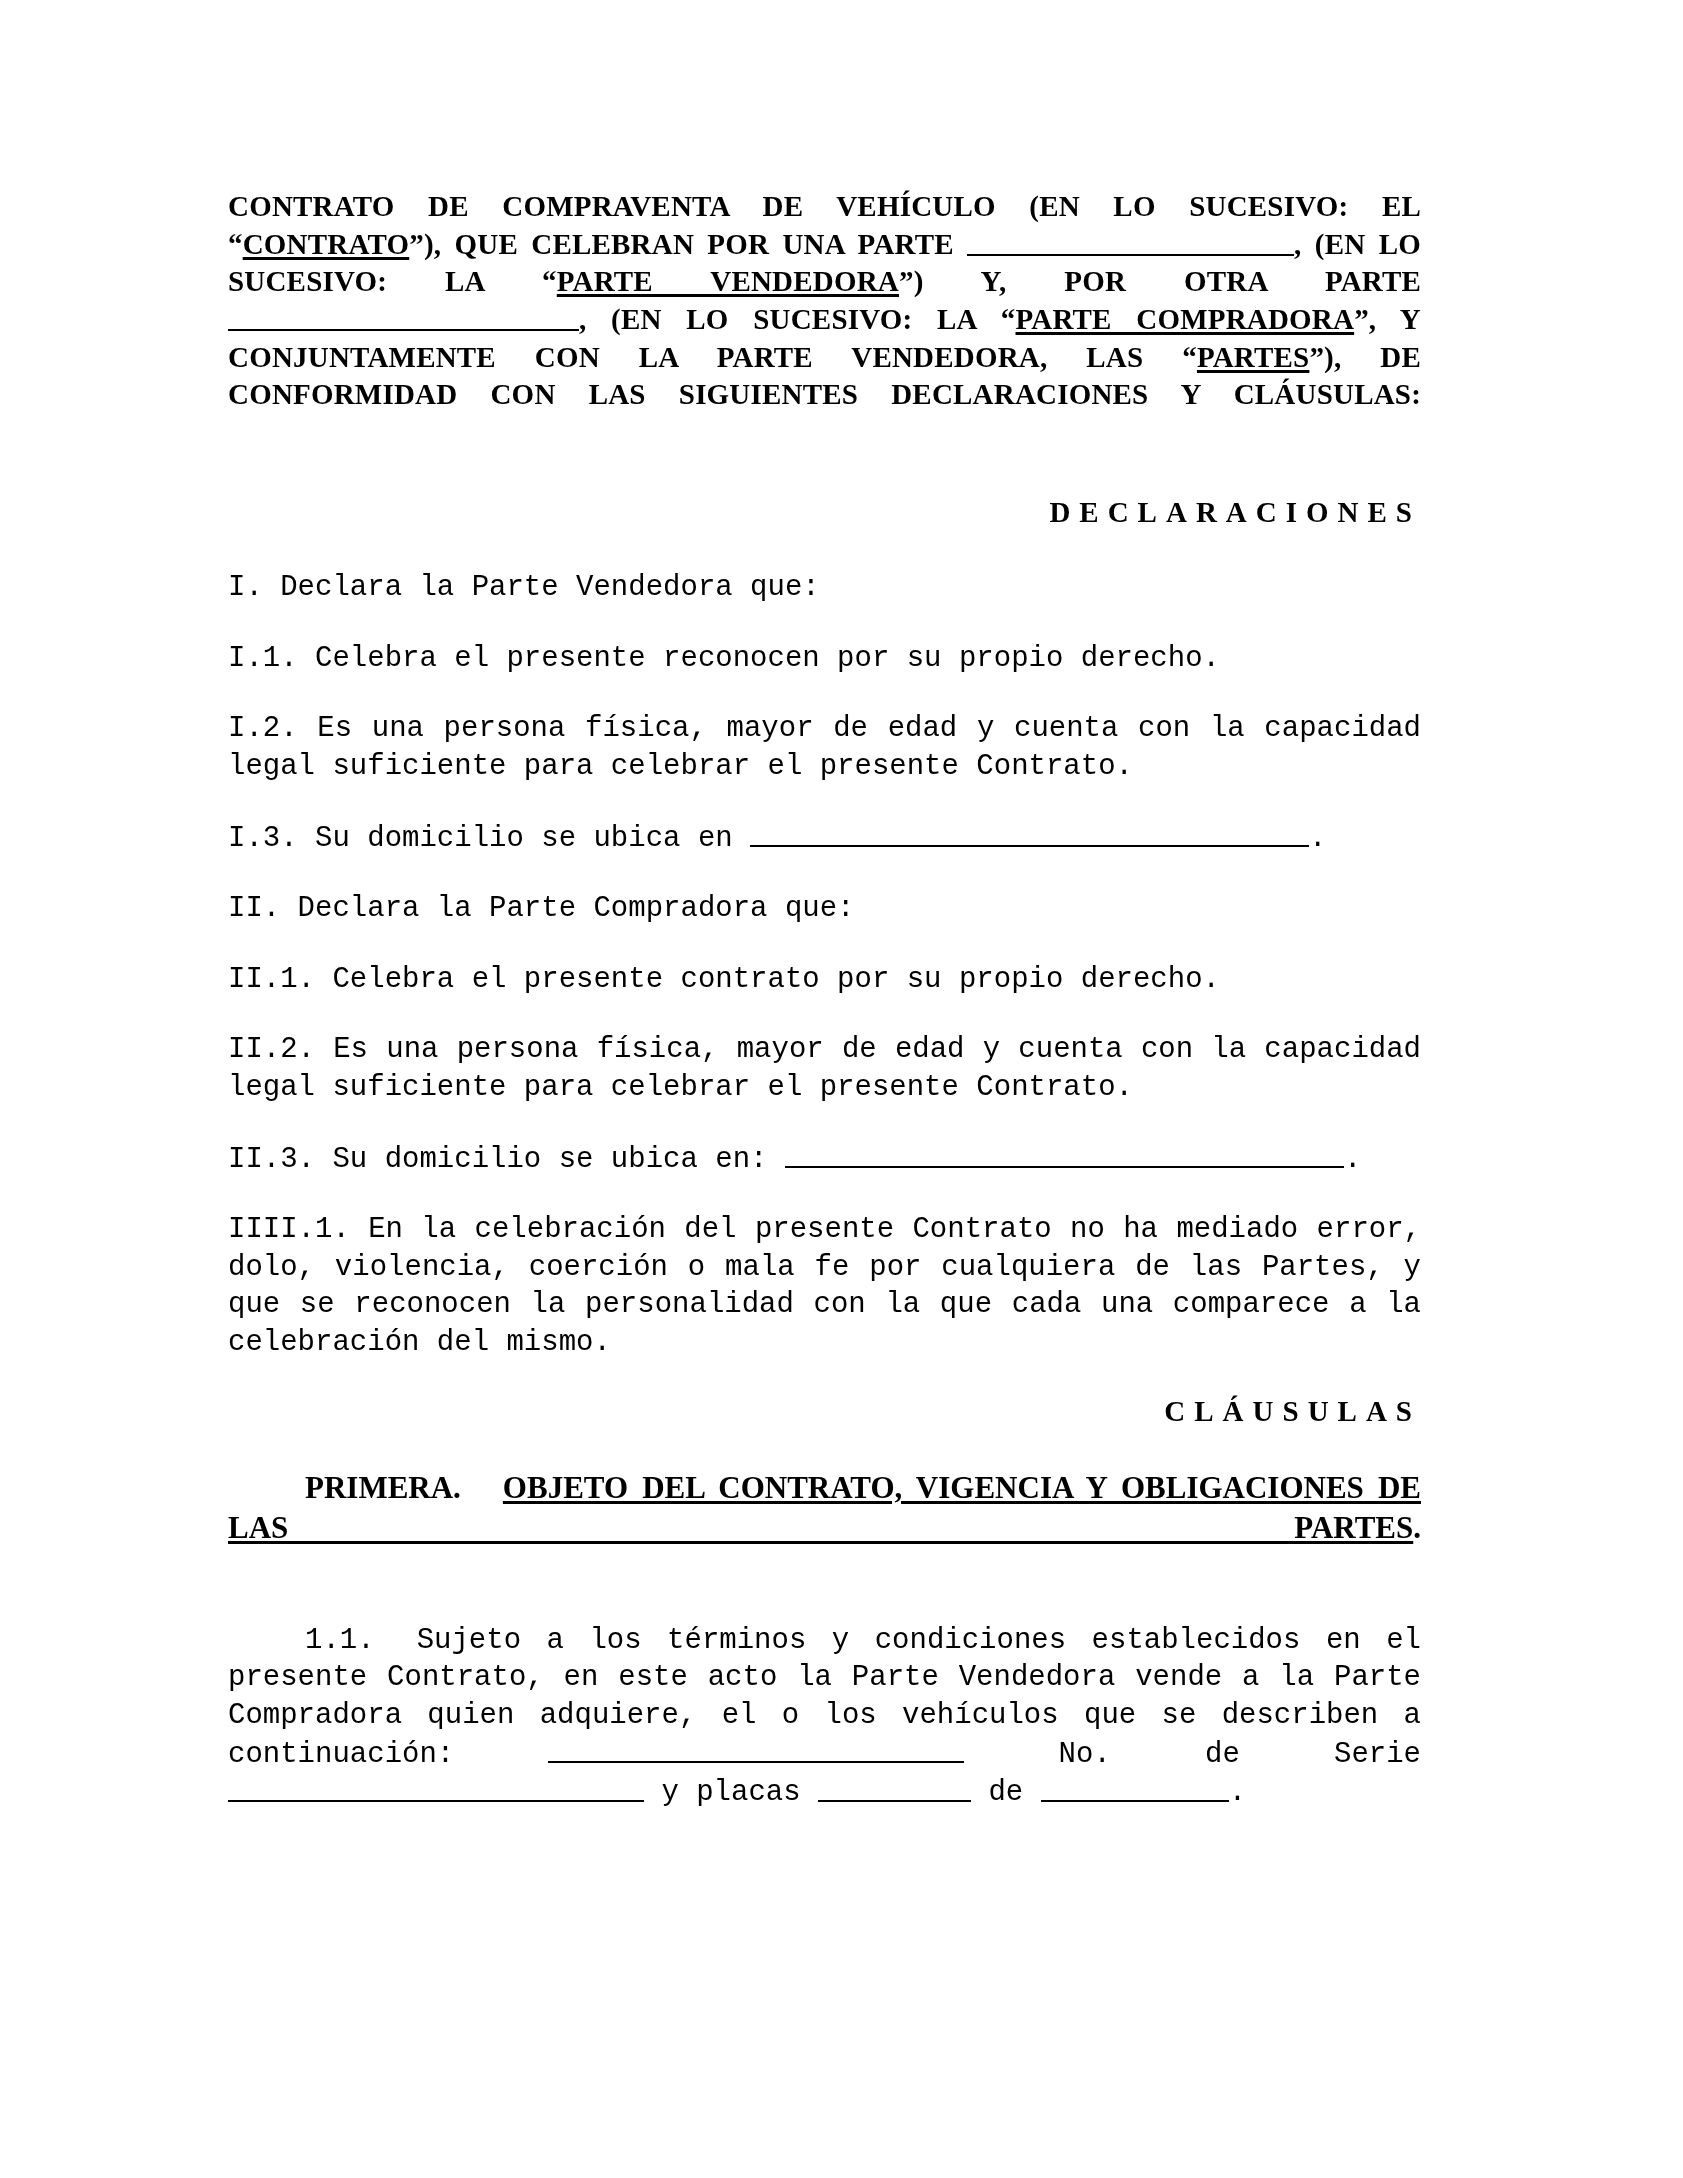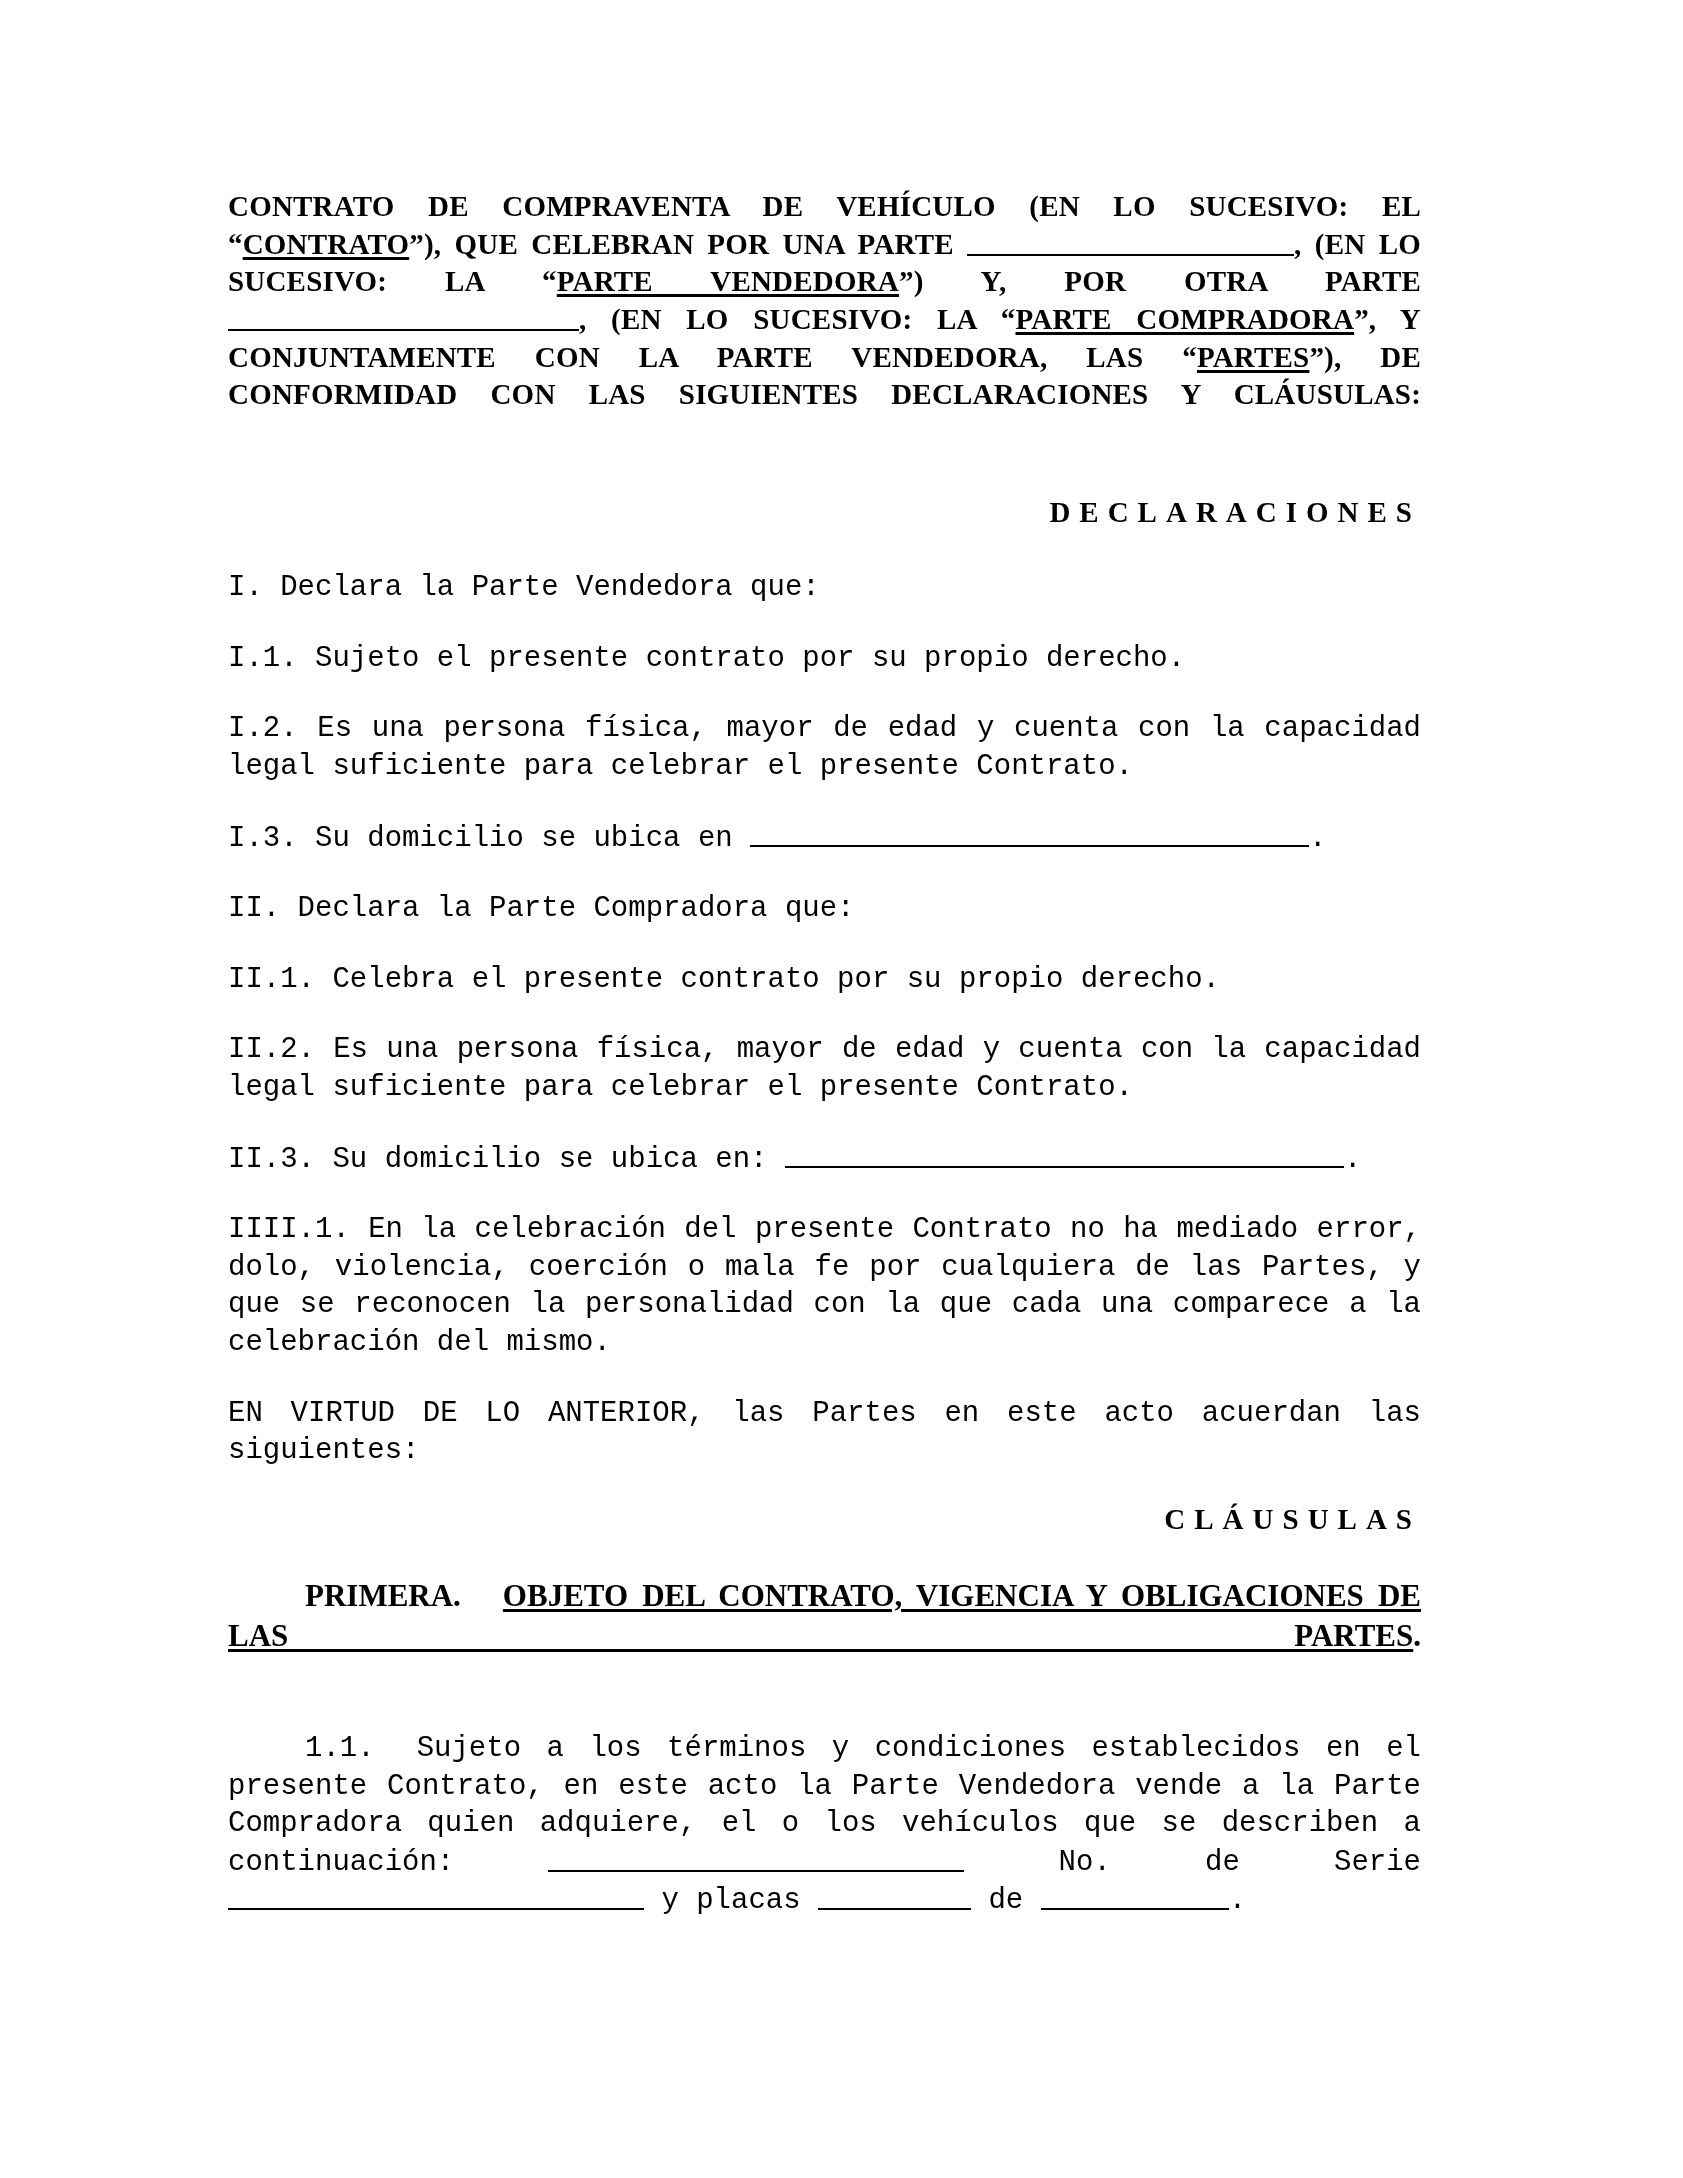--- a/index.html
+++ b/index.html
@@ -106,42 +106,41 @@
   <div class="content">
 
     <div class="title-block">
       <span>CONTRATO DE COMPRAVENTA DE VEHÍCULO (EN LO SUCESIVO: EL “</span><span class="u">CONTRATO</span><span>”), QUE CELEBRAN POR UNA PARTE </span><span class="blank blank-xxl"></span><span>, (EN LO SUCESIVO: LA “</span><span class="u">PARTE VENDEDORA</span><span>”) Y, POR OTRA PARTE </span><span class="blank blank-xl"></span><span>, (EN LO SUCESIVO: LA “</span><span class="u">PARTE COMPRADORA</span><span>”, Y CONJUNTAMENTE CON LA PARTE VENDEDORA, LAS “</span><span class="u">PARTES</span><span>”), DE CONFORMIDAD CON LAS SIGUIENTES DECLARACIONES Y CLÁUSULAS:</span>
     </div>
 
     <div class="center-heading">DECLARACIONES</div>
 
     <p class="p">I. Declara la Parte Vendedora que:</p>
 
-    <p class="p">I.1. Sujeto el presente contrato por su propio derecho.</p>
+    <p class="p">I.1. Celebra el presente reconocen por su propio derecho.</p>
 
     <p class="p">I.2. Es una persona física, mayor de edad y cuenta con la capacidad legal suficiente para celebrar el presente Contrato.</p>
 
     <p class="p">
       <span>I.3. Su domicilio se ubica en </span><span class="blank blank-lg"></span><span>.</span>
     </p>
 
     <p class="p">II. Declara la Parte Compradora que:</p>
 
     <p class="p">II.1. Celebra el presente contrato por su propio derecho.</p>
 
     <p class="p">II.2. Es una persona física, mayor de edad y cuenta con la capacidad legal suficiente para celebrar el presente Contrato.</p>
 
     <p class="p">
       <span>II.3. Su domicilio se ubica en: </span><span class="blank blank-lg"></span><span>.</span>
     </p>
 
 
     <p class="p">IIII.1. En la celebración del presente Contrato no ha mediado error, dolo, violencia, coerción o mala fe por cualquiera de las Partes, y que se reconocen la personalidad con la que cada una comparece a la celebración del mismo.</p>
 
-    <p class="p">EN VIRTUD DE LO ANTERIOR, las Partes en este acto acuerdan las siguientes:</p>
 
     <div class="center-heading gap-before">CLÁUSULAS</div>
 
     <div class="clause-heading">
       <span class="indent"></span><span>PRIMERA.</span><span class="tabsp"></span><span class="u">OBJETO DEL CONTRATO, VIGENCIA Y OBLIGACIONES DE LAS PARTES</span><span>.</span>
     </div>
 
     <p class="p">
       <span class="indent-sm"></span><span>1.1.</span><span class="tabsp"></span><span>Sujeto a los términos y condiciones establecidos en el presente Contrato, en este acto la Parte Vendedora vende a la Parte Compradora quien adquiere, el o los vehículos que se describen a continuación: </span><span class="blank blank-md"></span><span> No. de Serie </span><span class="blank blank-md"></span><span> y placas </span><span class="blank blank-sm"></span><span> de </span><span class="blank blank-tiny"></span><span>.</span>
     </p>

